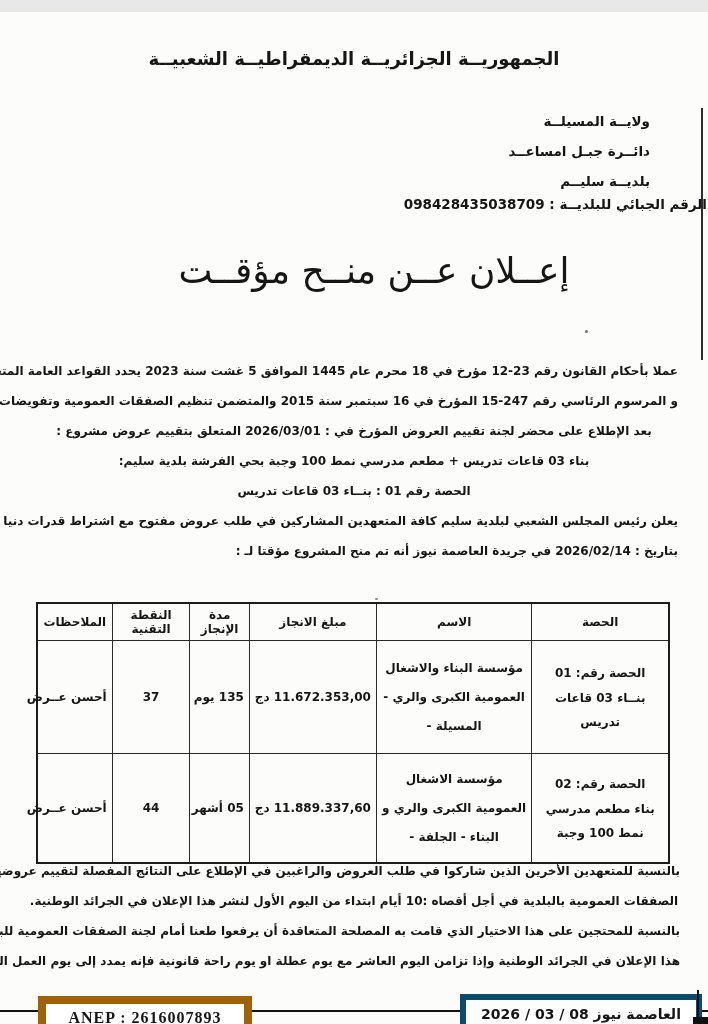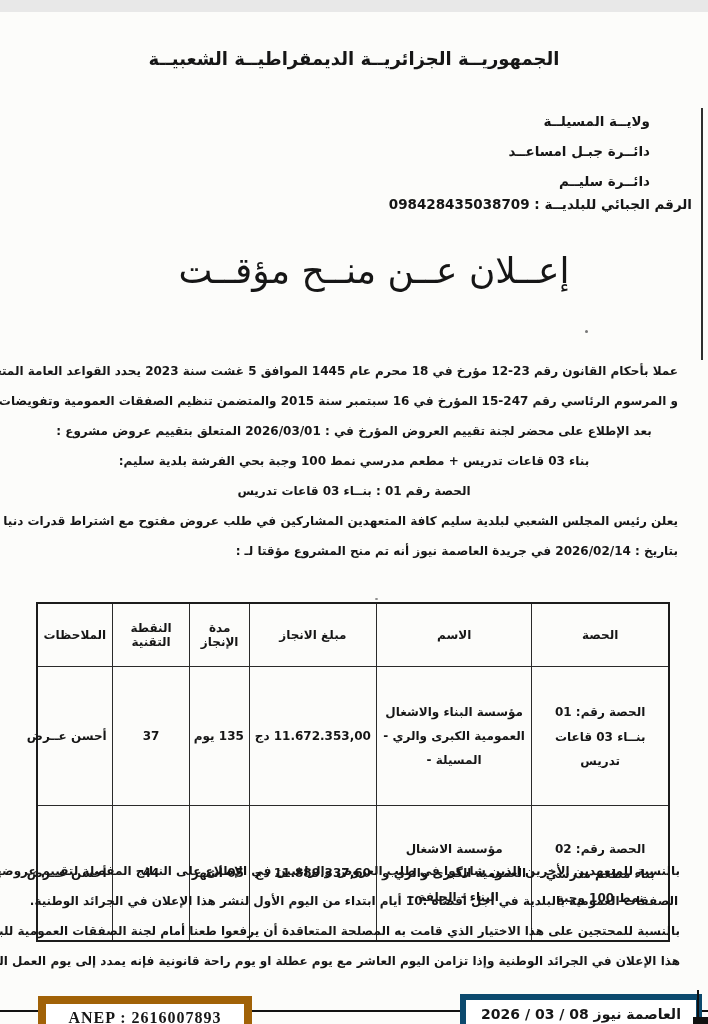--- a/index.html
+++ b/index.html
@@ -10,50 +10,50 @@
   }
   .republic-title{
     position:absolute;top:36px;left:0;right:0;text-align:center;
     font-size:18px;font-weight:bold;letter-spacing:0px;white-space:nowrap;
   }
   .authority{
     position:absolute;top:94px;right:58px;text-align:right;
     font-size:13.5px;font-weight:bold;line-height:30px;white-space:nowrap;
   }
   .fiscal-line{
-    position:absolute;top:184px;right:16px;text-align:right;
+    position:absolute;top:184px;right:1px;text-align:right;
     font-size:13.5px;font-weight:bold;white-space:nowrap;
   }
   .main-title{
     position:absolute;top:238px;left:0;right:0;text-align:center;
     font-size:36px;font-weight:normal;white-space:nowrap;padding-left:40px;
   }
   .intro{position:absolute;top:344px;right:30px;left:30px;font-size:12px;font-weight:bold;}
   .intro .line{height:30px;line-height:30px;white-space:nowrap;}
   .closing{position:absolute;top:844px;right:28px;left:28px;font-size:12px;font-weight:bold;}
   .closing .line{height:30px;line-height:30px;white-space:nowrap;}
   .al-r{text-align:right}
   .al-c{text-align:center}
   table.award{
     position:absolute;top:590px;right:38px;width:634px;
     border-collapse:collapse;table-layout:fixed;
     border:2px solid #1c1c1c;
     font-size:12px;font-weight:bold;text-align:center;
   }
   table.award th,table.award td{
-    border:1.5px solid #2a2a2a;padding:17px 5px;vertical-align:middle;
+    border:1.5px solid #2a2a2a;padding:4px 5px;vertical-align:middle;
   }
   table.award th{height:26px;font-size:12px;border-bottom-style:dashed;}
   table.award tr.r1 td{height:104px;border-bottom-style:dashed;}
   table.award tr.r2 td{height:100px;}
   .col-lot{width:21.7%}.col-name{width:24.6%}.col-amount{width:20.1%}
   .col-duration{width:9.4%}.col-score{width:12.3%}.col-notes{width:11.9%}
   .lot-title{display:block;line-height:26px;}
   .lot-desc{display:block;line-height:24px;}
-  .cell-name{line-height:24px;}
+  .cell-name{line-height:29px;}
   .nowrap{white-space:nowrap;}
   .bottom-rule{position:absolute;top:998px;left:0;width:708px;height:2px;background:#121212;}
   .anep-box{
     position:absolute;top:984px;left:38px;width:198px;height:28px;
     border:8px solid #a16207;background:#fff;
     display:flex;align-items:center;justify-content:center;
     direction:ltr;font-family:"Liberation Serif",serif;
     font-size:16px;font-weight:bold;letter-spacing:1px;white-space:nowrap;
   }
   .news-box{
@@ -71,21 +71,21 @@
 </head>
 <body>
 
 <div class="page">
 
   <div class="republic-title">الجمهوريــة الجزائريــة الديمقراطيــة الشعبيــة</div>
 
   <div class="authority">
     <div>ولايــة المسيلــة</div>
     <div>دائــرة جبـل امساعــد</div>
-    <div>دائــرة سليــم</div>
+    <div>بلديــة سليــم</div>
   </div>
   <div class="fiscal-line">الرقم الجبائي للبلديــة : 098428435038709</div>
 
   <div class="main-title">إعــلان عــن منــح مؤقــت</div>
 
   <div class="intro">
     <div class="line al-r">عملا بأحكام القانون رقم 23-12 مؤرخ في 18 محرم عام 1445 الموافق 5 غشت سنة 2023 يحدد القواعد العامة المتعلقة بالصفقات العمومية</div>
     <div class="line al-r">و المرسوم الرئاسي رقم 247-15 المؤرخ في 16 سبتمبر سنة 2015 والمتضمن تنظيم الصفقات العمومية وتفويضات المرفق العام .</div>
     <div class="line al-c">بعد الإطلاع على محضر لجنة تقييم العروض المؤرخ في : 2026/03/01  المتعلق بتقييم عروض مشروع :</div>
     <div class="line al-c">بناء 03 قاعات تدريس + مطعم مدرسي نمط 100 وجبة بحي الفرشة بلدية سليم:</div>

